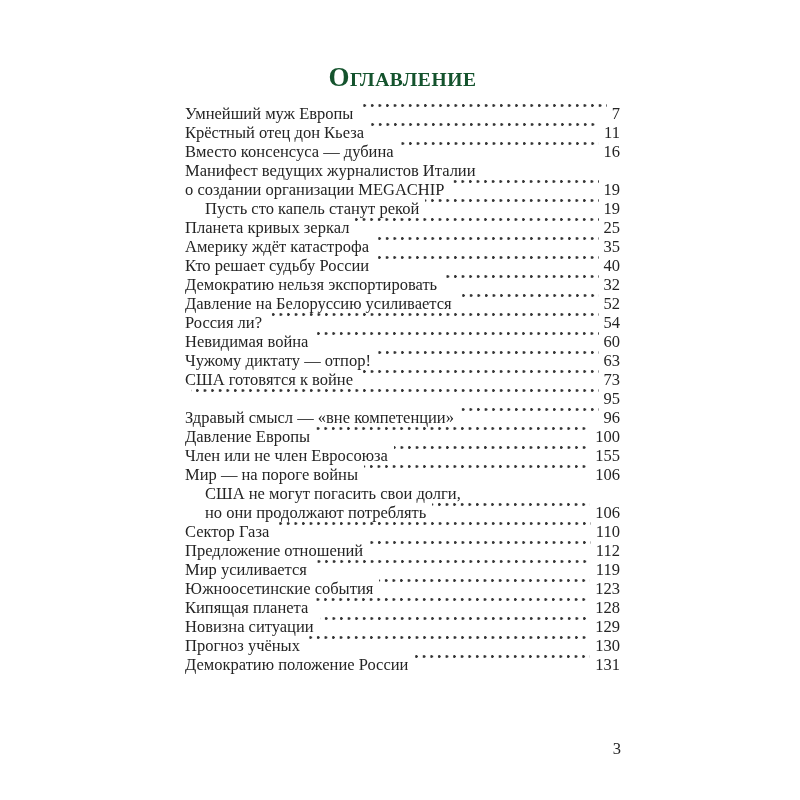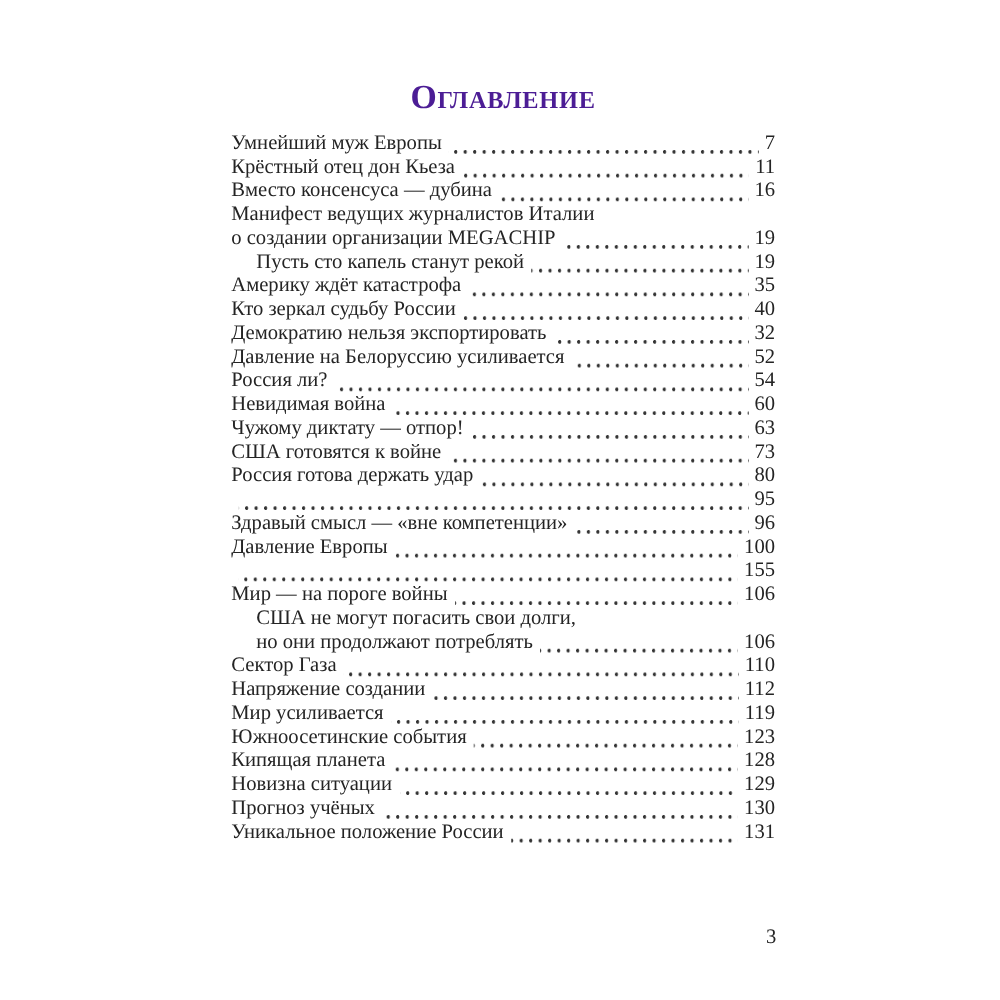--- a/index.html
+++ b/index.html
@@ -18,31 +18,31 @@
   .heading {
     position: absolute;
     left: 185px; top: 63px; width: 435px;
     margin: 0;
     text-align: center;
     font-size: 19.5px;
     line-height: 28px;
     font-weight: 700;
     letter-spacing: 0.6px;
     text-transform: uppercase;
-    color: #4c1d95;
+    color: #14532d;
   }
   .heading::first-letter { font-size: 27px; }
   .toc {
     position: absolute;
     left: 185px; top: 104px; width: 435px;
     font-size: 16.5px;
   }
   .row {
     display: flex;
-    align-items: flex-end;
+    align-items: flex-start;
     height: 19px;
     line-height: 19px;
     white-space: nowrap;
   }
   .row.indent { padding-left: 20px; }
   .title { flex: 0 0 auto; }
   .leader {
     flex: 1 1 auto;
     min-width: 8px;
     height: 2.6px;
@@ -90,26 +90,31 @@
         <span class="title">о создании организации MEGACHIP</span>
         <span class="leader"></span>
         <span class="num">19</span>
       </div>
       <div class="row indent">
         <span class="title">Пусть сто капель станут рекой</span>
         <span class="leader"></span>
         <span class="num">19</span>
       </div>
       <div class="row">
+        <span class="title">Планета кривых зеркал</span>
+        <span class="leader"></span>
+        <span class="num">25</span>
+      </div>
+      <div class="row">
         <span class="title">Америку ждёт катастрофа</span>
         <span class="leader"></span>
         <span class="num">35</span>
       </div>
       <div class="row">
-        <span class="title">Кто зеркал судьбу России</span>
+        <span class="title">Кто решает судьбу России</span>
         <span class="leader"></span>
         <span class="num">40</span>
       </div>
       <div class="row">
         <span class="title">Демократию нельзя экспортировать</span>
         <span class="leader"></span>
         <span class="num">32</span>
       </div>
       <div class="row">
         <span class="title">Давление на Белоруссию усиливается</span>
@@ -130,39 +135,35 @@
         <span class="title">Чужому диктату — отпор!</span>
         <span class="leader"></span>
         <span class="num">63</span>
       </div>
       <div class="row">
         <span class="title">США готовятся к войне</span>
         <span class="leader"></span>
         <span class="num">73</span>
       </div>
       <div class="row">
-        <span class="title">Россия готова держать удар</span>
-        <span class="leader"></span>
-        <span class="num">80</span>
-      </div>
-      <div class="row">
         <span class="leader"></span>
         <span class="num">95</span>
       </div>
       <div class="row">
         <span class="title">Здравый смысл — «вне компетенции»</span>
         <span class="leader"></span>
         <span class="num">96</span>
       </div>
       <div class="row">
         <span class="title">Давление Европы</span>
         <span class="leader"></span>
         <span class="num">100</span>
       </div>
       <div class="row">
+        <span class="title">Член или не член Евросоюза</span>
         <span class="leader"></span>
         <span class="num">155</span>
       </div>
       <div class="row">
         <span class="title">Мир — на пороге войны</span>
         <span class="leader"></span>
         <span class="num">106</span>
       </div>
       <div class="row indent">
         <span class="title">США не могут погасить свои долги,</span>
@@ -171,21 +172,21 @@
         <span class="title">но они продолжают потреблять</span>
         <span class="leader"></span>
         <span class="num">106</span>
       </div>
       <div class="row">
         <span class="title">Сектор Газа</span>
         <span class="leader"></span>
         <span class="num">110</span>
       </div>
       <div class="row">
-        <span class="title">Напряжение создании</span>
+        <span class="title">Предложение отношений</span>
         <span class="leader"></span>
         <span class="num">112</span>
       </div>
       <div class="row">
         <span class="title">Мир усиливается</span>
         <span class="leader"></span>
         <span class="num">119</span>
       </div>
       <div class="row">
         <span class="title">Южноосетинские события</span>
@@ -201,20 +202,20 @@
         <span class="title">Новизна ситуации</span>
         <span class="leader"></span>
         <span class="num">129</span>
       </div>
       <div class="row">
         <span class="title">Прогноз учёных</span>
         <span class="leader"></span>
         <span class="num">130</span>
       </div>
       <div class="row">
-        <span class="title">Уникальное положение России</span>
+        <span class="title">Демократию положение России</span>
         <span class="leader"></span>
         <span class="num">131</span>
       </div>
     </div>
 
   <div class="folio">3</div>
 </div>
 
 </body></html>

